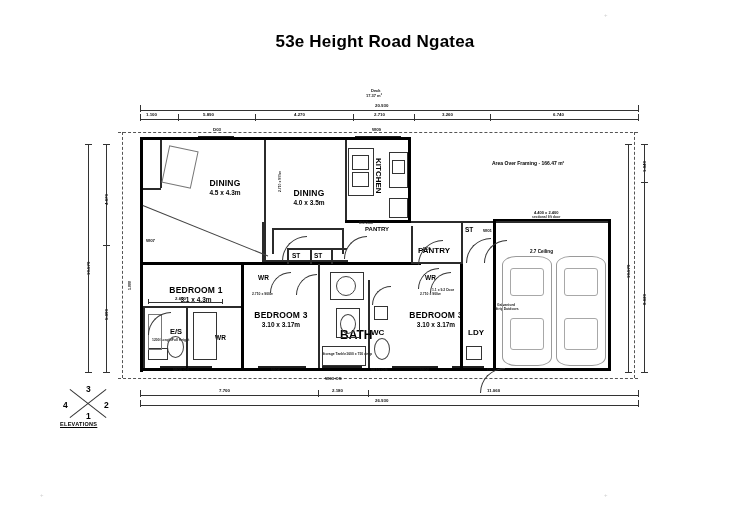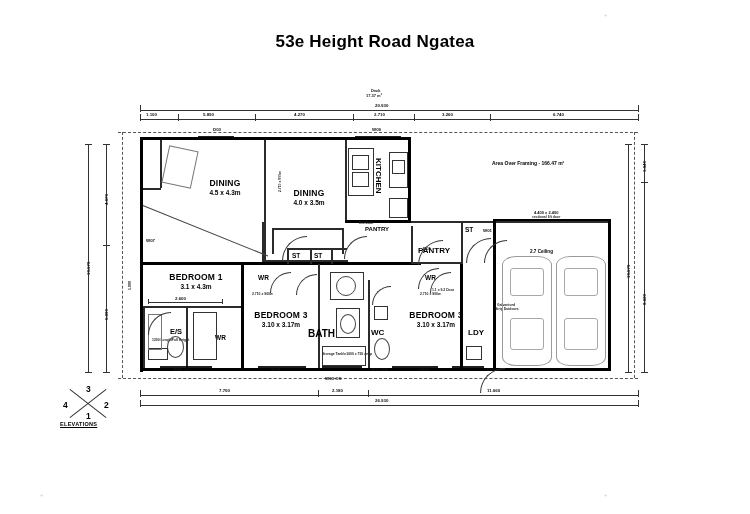--- a/index.html
+++ b/index.html
@@ -227,36 +227,36 @@
     <div class="room-name">DINING</div>
     <div class="room-dim">4.0 x 3.5m</div>
   </div>
 
   <div class="lbl" style="left:374px;top:158px;font-size:8px;writing-mode:vertical-rl;">KITCHEN</div>
 
   <div class="lbl" style="left:365px;top:226px;font-size:6px;">PANTRY</div>
 
   <div class="lbl" style="left:418px;top:246px;font-size:8px;">PANTRY</div>
 
-  <div class="room" style="left:152px;top:272px;width:88px;">
+  <div class="room" style="left:152px;top:285px;width:88px;">
     <div class="room-name">BEDROOM 1</div>
     <div class="room-dim">3.1 x 4.3m</div>
   </div>
 
   <div class="room" style="left:243px;top:310px;width:76px;">
     <div class="room-name">BEDROOM 3</div>
     <div class="room-dim">3.10 x 3.17m</div>
   </div>
 
   <div class="room" style="left:400px;top:310px;width:72px;">
     <div class="room-name">BEDROOM 3</div>
     <div class="room-dim">3.10 x 3.17m</div>
   </div>
 
-  <div class="lbl" style="left:308px;top:328px;font-size:10px;">BATH</div>
+  <div class="lbl" style="left:340px;top:328px;font-size:12px;">BATH</div>
 
   <div class="lbl" style="left:371px;top:328px;font-size:8px;">WC</div>
 
   <div class="lbl" style="left:468px;top:328px;font-size:8px;">LDY</div>
 
 
   <div class="lbl" style="left:170px;top:327px;font-size:7.5px;">E/S</div>
 
   <div class="lbl" style="left:292px;top:252px;font-size:6.5px;">ST</div>
   <div class="lbl" style="left:314px;top:252px;font-size:6.5px;">ST</div>

